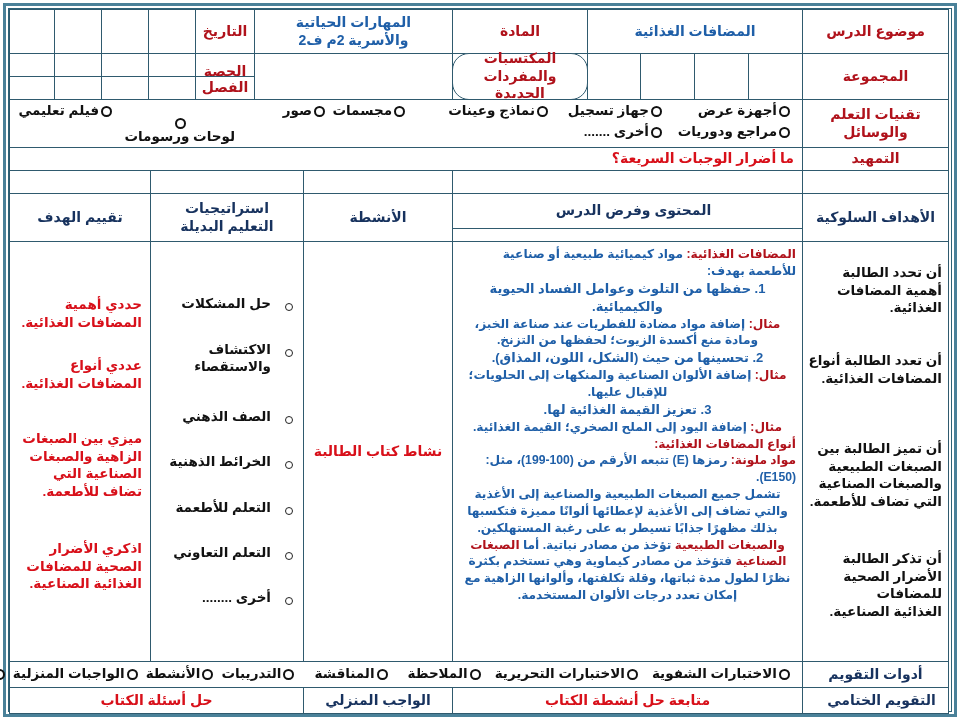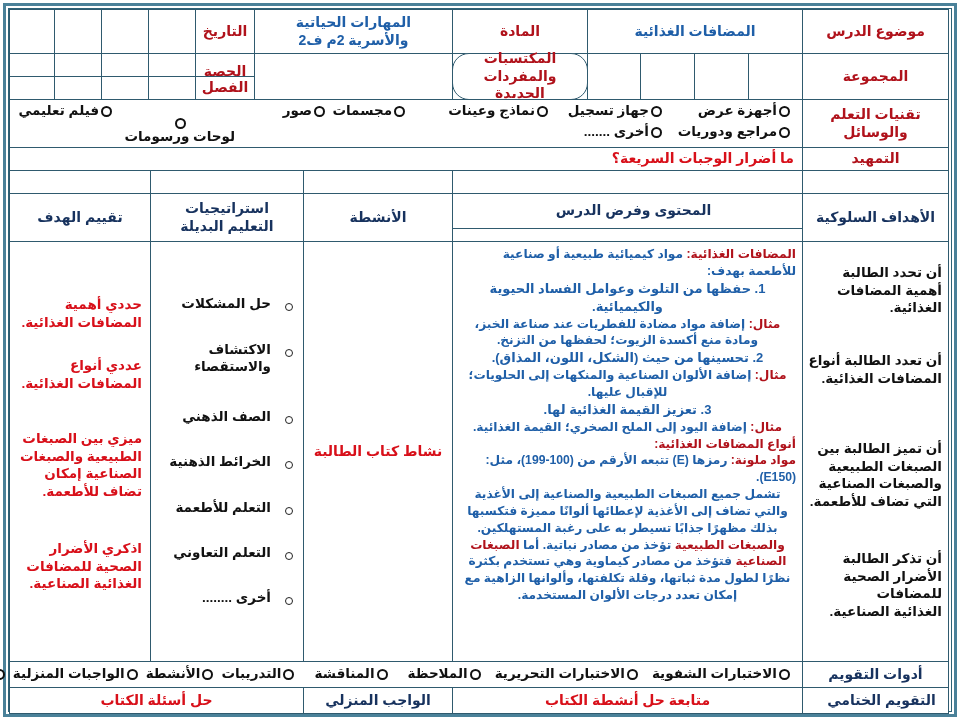--- a/index.html
+++ b/index.html
@@ -206,21 +206,21 @@
     </div>
   <div class="sitem" style="top:348px;">
       <span class="dot"></span>
       <span>أخرى ........</span>
     </div>
 </div>
 
 <div class="cell evalc" style="left:9px;top:241px;width:142px;height:421px;display:block;">
   <div class="g" style="top:54px;">حددي أهمية المضافات الغذائية.</div>
   <div class="g" style="top:115px;">عددي أنواع المضافات الغذائية.</div>
-  <div class="g" style="top:188px;">ميزي بين الصبغات الطبيعية والصبغات الصناعية إمكان تضاف للأطعمة.</div>
+  <div class="g" style="top:188px;">ميزي بين الصبغات الزاهية والصبغات الصناعية التي تضاف للأطعمة.</div>
   <div class="g" style="top:298px;">اذكري الأضرار الصحية للمضافات الغذائية الصناعية.</div>
 </div>
 
 <div class="cell navy" style="left:802px;top:661px;width:147px;height:27px;font-size:14px;">
     <span>أدوات التقويم</span>
   </div>
 <div class="cell" style="left:9px;top:661px;width:794px;height:27px;justify-content:flex-start;padding-right:12px;">
   <div class="opt" style="margin-left:14px;">
       <span class="circ"></span>
       <span>الاختبارات الشفوية</span>

